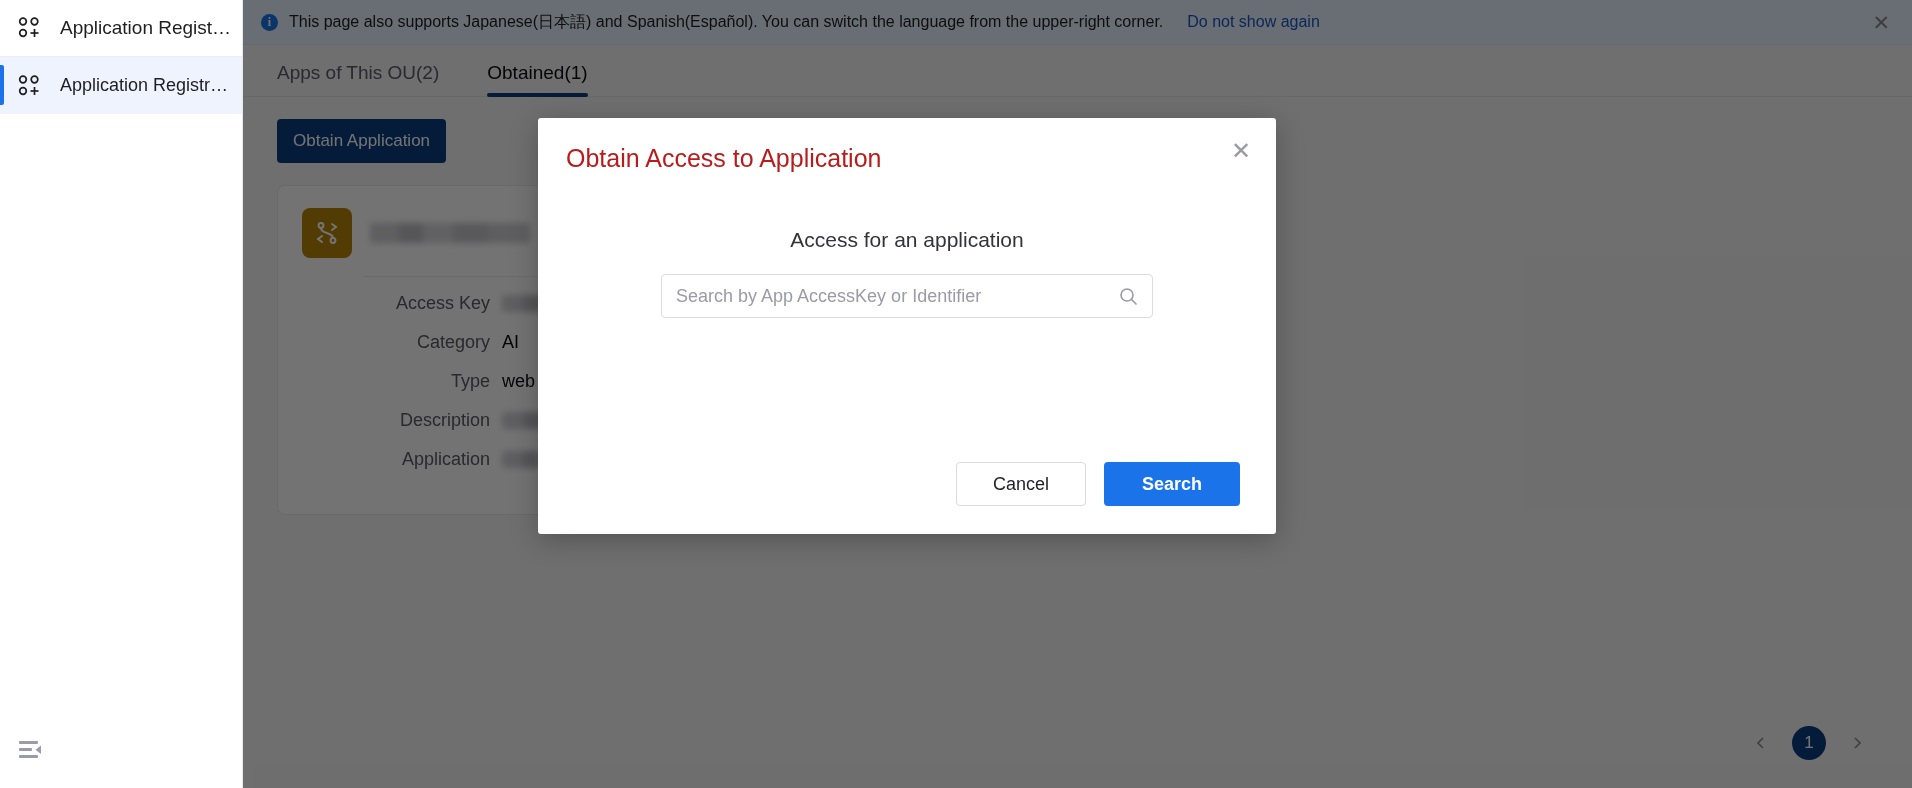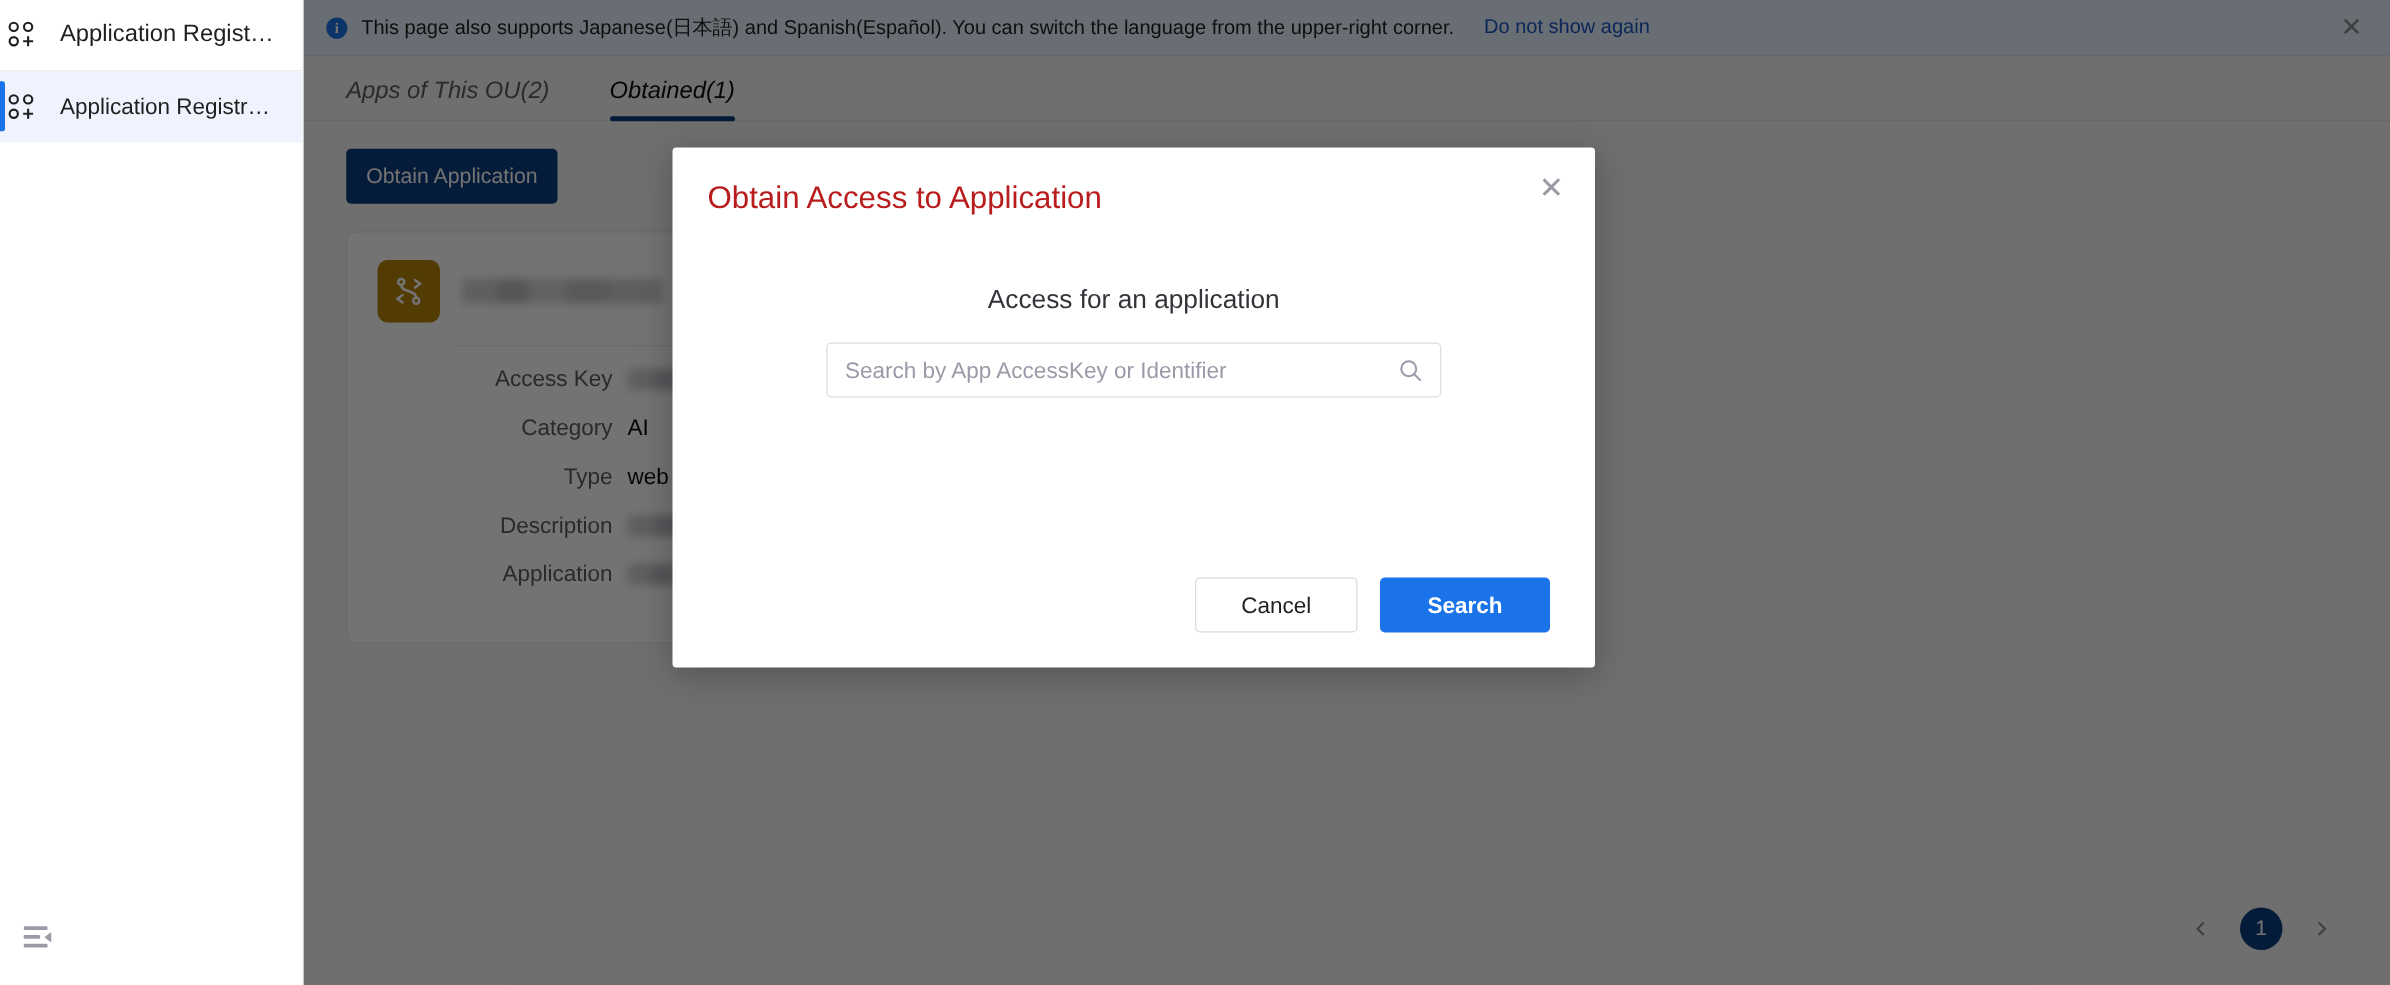--- a/index.html
+++ b/index.html
@@ -16,21 +16,21 @@
   .sidebar {
     position: absolute; left: 0; top: 0;
     width: 243px; height: 788px;
     background: #ffffff;
     border-right: 1px solid #e8e8e8;
     z-index: 5;
   }
   .side-item {
     display: flex; align-items: center;
     height: 57px;
-    padding-left: 4px;
+    padding-left: 16px;
     gap: 18px;
     position: relative;
     cursor: pointer;
     color: #1f1f1f;
     font-size: 19px;
   }
   .side-item.header-item { border-bottom: 1px solid #eeeeee; height: 57px; }
   .side-item.active {
     background: #eef3fd;
     font-size: 18px;
@@ -105,21 +105,20 @@
     border-bottom: 1px solid #e6e6e6;
     background: #f5f5f7;
   }
   .tab {
     position: relative;
     font-size: 19px;
     color: #5c5c66;
     padding-bottom: 12px;
     cursor: pointer;
     white-space: nowrap;
-    font-style: italic;
   }
   .tab.active { color: #0d0d12; }
   .tab.active::after {
     content: "";
     position: absolute; left: 0; right: 0; bottom: -1px;
     height: 4px; background: #0b3c7e; border-radius: 2px;
   }
 
   .toolbar {
     height: 88px;

